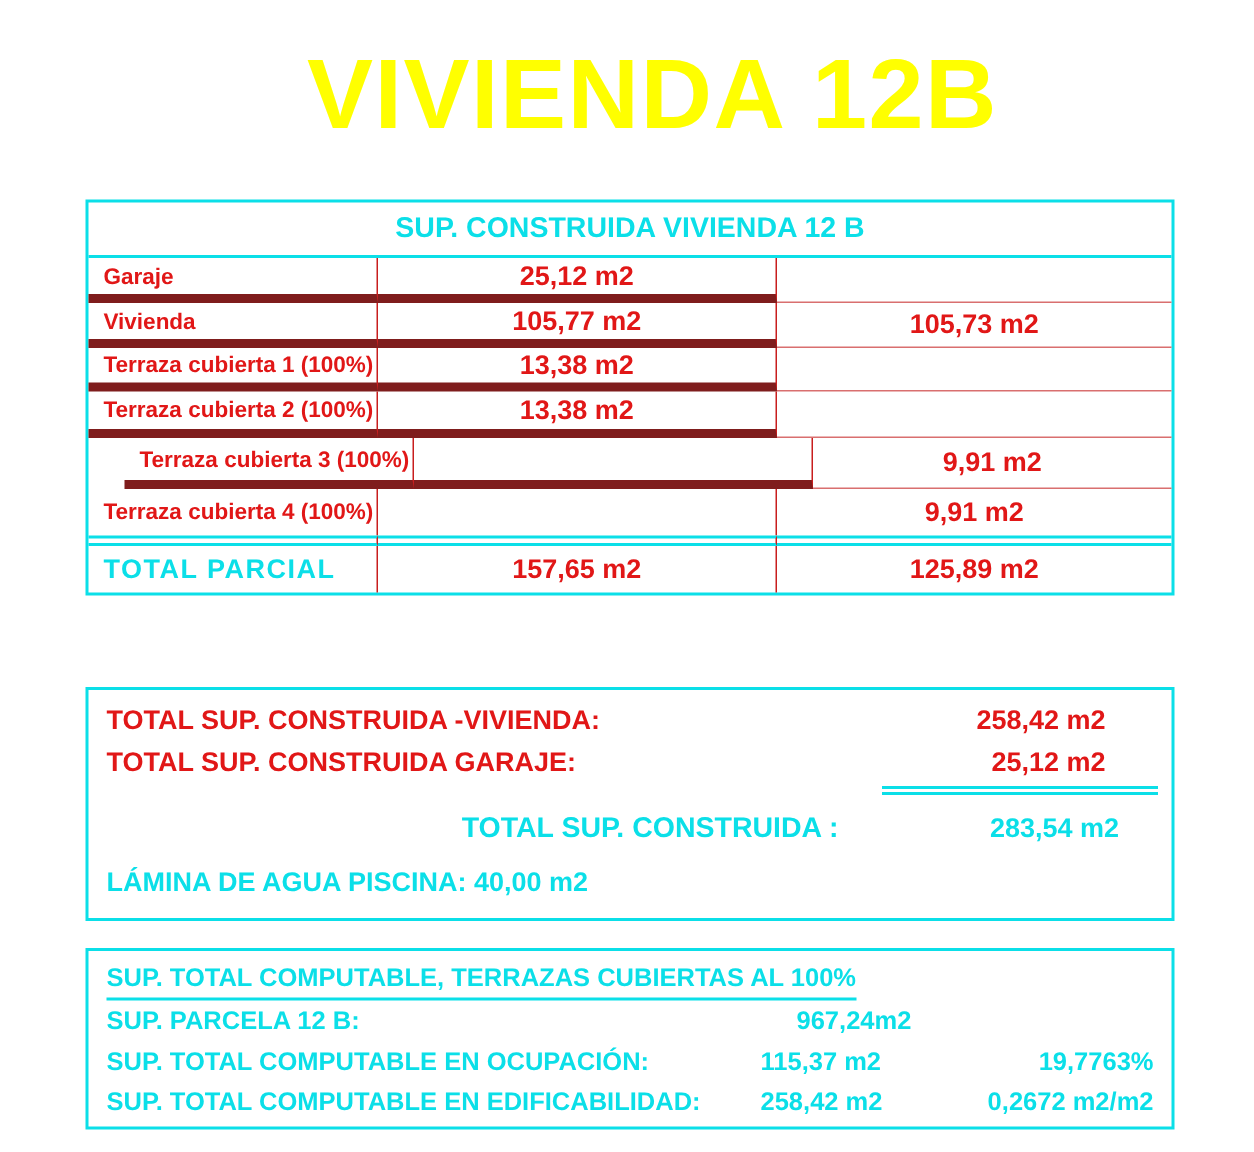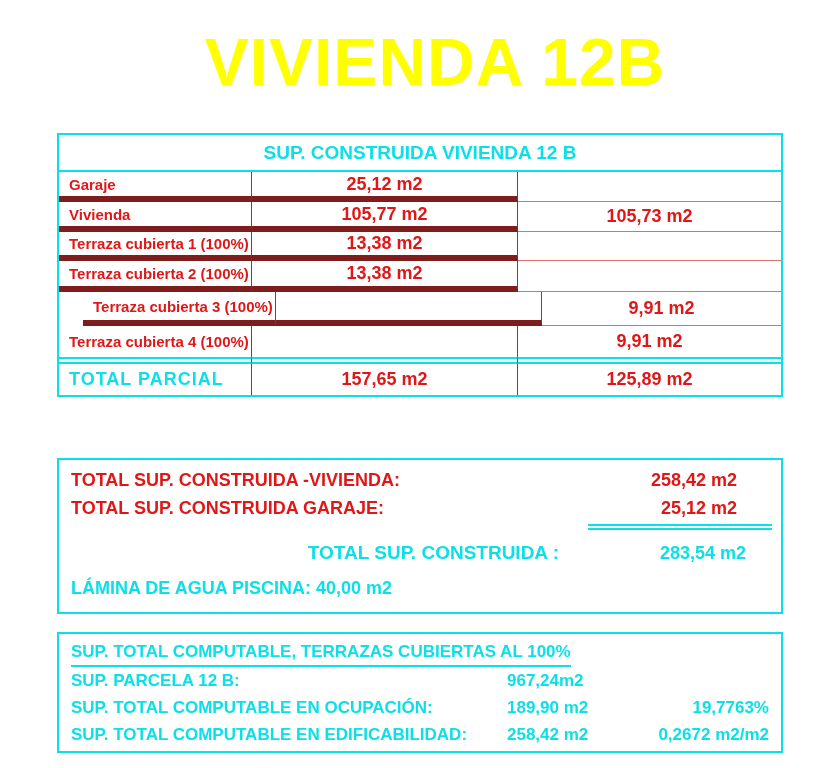--- a/index.html
+++ b/index.html
@@ -53,21 +53,21 @@
   .s-dbl{position:absolute;top:64px;right:9px;width:184px;height:6px;box-sizing:border-box;
          border-top:2px solid #0bdfe8;border-bottom:2px solid #0bdfe8;}
   .s-row3{position:absolute;top:82px;left:0;right:0;display:flex;justify-content:flex-end;align-items:baseline;white-space:nowrap;}
   .s-total-lbl{font-size:19px;}
   .s-total-val{width:187px;text-align:right;margin-right:35px;font-size:18px;}
   .s-row4{position:absolute;top:118px;left:12px;font-size:18px;white-space:nowrap;}
   
   .c-head{position:absolute;top:8px;left:12px;font-size:17px;white-space:nowrap;}
   .c-head span{display:inline-block;border-bottom:2px solid #0bdfe8;padding-bottom:3px;}
   .c-row{position:absolute;left:12px;right:0;display:flex;align-items:baseline;white-space:nowrap;}
-  .c-r1{top:37px;} .c-r2{top:64px;} .c-r3{top:91px;}
+  .c-r1{top:37px;gap:24px;} .c-r2{top:64px;} .c-r3{top:91px;}
   .c-lbl{width:436px;font-size:17px;}
   .c-val{width:110px;text-align:left;font-size:17px;}
   .c-extra{flex:1;text-align:right;padding-right:12px;font-size:17px;}
 </style>
 </head>
 <body>
 
 <div class="page">
 
   <div class="big-title">VIVIENDA 12B</div>
@@ -147,21 +147,21 @@
     <div class="c-head cy">
       <span>SUP. TOTAL COMPUTABLE, TERRAZAS CUBIERTAS AL 100%</span>
     </div>
     <div class="c-row c-r1">
       <span class="c-lbl cy">SUP. PARCELA 12 B:</span>
       <span class="c-val cy">967,24m2</span>
       <span class="c-extra cy"></span>
     </div>
     <div class="c-row c-r2">
       <span class="c-lbl cy">SUP. TOTAL COMPUTABLE EN OCUPACIÓN:</span>
-      <span class="c-val cy">189,90 m2</span>
+      <span class="c-val cy">115,37 m2</span>
       <span class="c-extra cy">19,7763%</span>
     </div>
     <div class="c-row c-r3">
       <span class="c-lbl cy">SUP. TOTAL COMPUTABLE EN EDIFICABILIDAD:</span>
       <span class="c-val cy">258,42 m2</span>
       <span class="c-extra cy">0,2672 m2/m2</span>
     </div>
   </div>
 
 </div>

